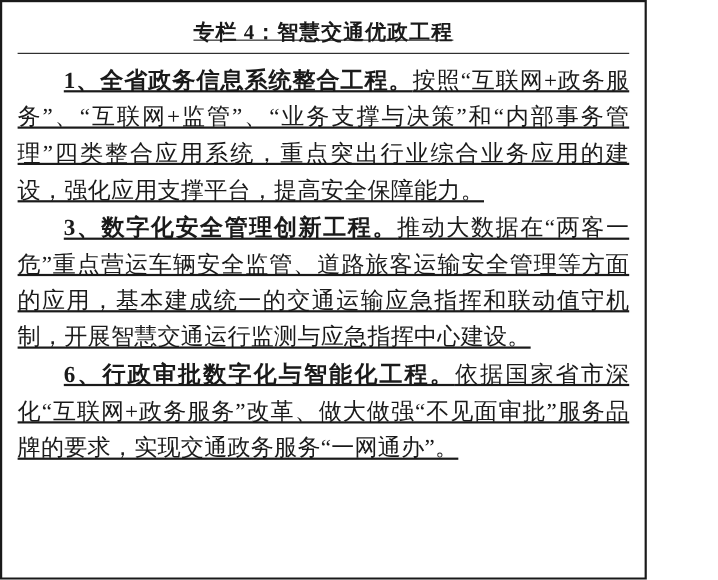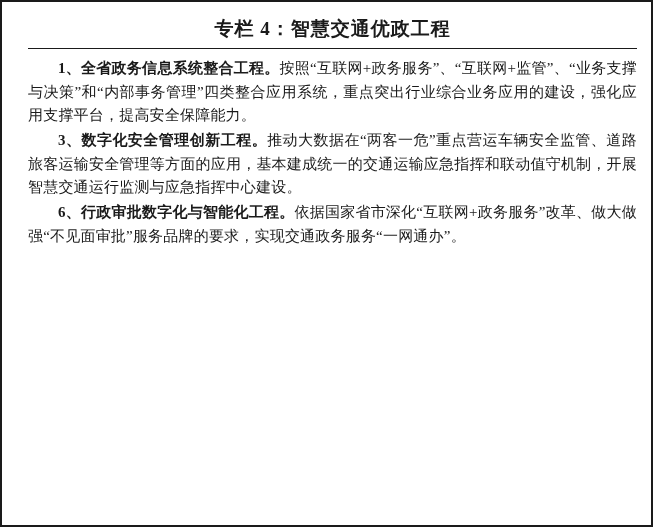--- a/index.html
+++ b/index.html
@@ -8,41 +8,42 @@
     background: #ffffff;
   }
   body {
     width: 653px;
     height: 527px;
     font-family: "Liberation Serif", "DejaVu Serif", serif;
     color: #1a1a1a;
   }
   .box {
     box-sizing: border-box;
-    width: 653px;
+    width: 588px;
     height: 527px;
     border: 2px solid #1a1a1a;
-    padding: 10px 14px 8px 26px;
+    padding: 10px 14px 8px 14px;
     background: #ffffff;
+    text-decoration: underline;
   }
   .title {
     text-align: center;
     font-weight: bold;
     font-size: 19px;
     letter-spacing: 1px;
     margin: 4px 0 6px 0;
     font-family: "Liberation Serif", "DejaVu Serif", serif;
   }
   .rule {
     border: none;
     border-top: 1.5px solid #1a1a1a;
     margin: 4px 0 8px 0;
   }
   .para {
-    font-size: 15px;
+    font-size: 21px;
     line-height: 1.58;
     text-align: justify;
     text-justify: inter-ideograph;
     text-indent: 2em;
     margin: 0 0 1px 0;
     letter-spacing: 0.2px;
   }
   .lead {
     font-weight: bold;
   }

